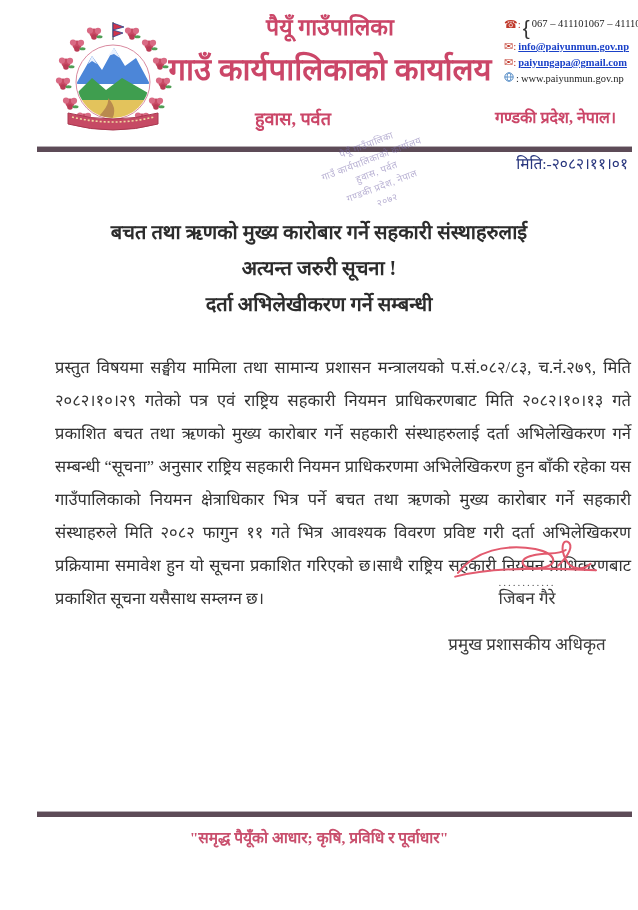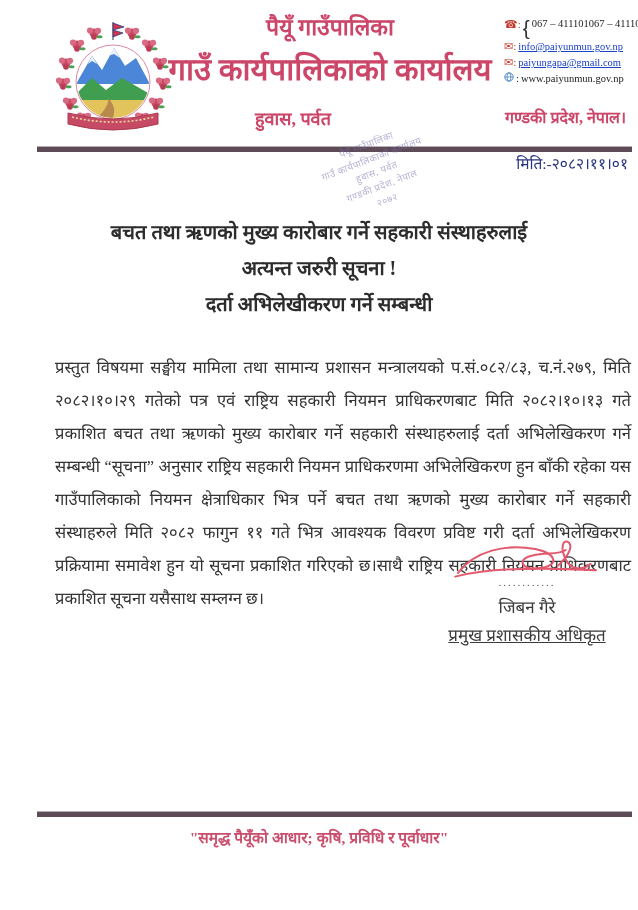--- a/index.html
+++ b/index.html
@@ -8,27 +8,27 @@
     margin:0 auto;overflow:hidden;
     font-family:"Liberation Serif","DejaVu Serif",serif;color:#2f2f2f;
   }
   
   .logo{position:absolute;left:52px;top:20px;width:122px;height:118px;}
   .head-center{position:absolute;left:150px;top:14px;width:360px;text-align:center;}
   .muni-name{font-size:23px;font-weight:bold;color:#cb4668;line-height:1.25;}
   .office-name{font-size:31px;font-weight:bold;color:#cb4668;line-height:1.2;margin-top:8px;}
   .addr-row{position:absolute;left:150px;right:6px;top:106px;height:26px;}
   .addr-local{position:absolute;left:105px;font-size:18px;font-weight:bold;color:#cb4668;}
-  .addr-prov{position:absolute;right:6px;font-size:16px;font-weight:bold;color:#cb4668;margin-left:44px;}
+  .addr-prov{position:absolute;right:16px;font-size:16px;font-weight:bold;color:#cb4668;margin-left:44px;}
   .contact{position:absolute;right:6px;top:17px;width:128px;font-size:10.5px;line-height:1.45;color:#222;}
   .contact-row{display:flex;align-items:flex-start;white-space:nowrap;}
   .c-icon{color:#c0392b;font-size:11px;margin-right:2px;flex:none;}
   .brace{font-size:21px;line-height:22px;color:#333;margin-right:2px;flex:none;font-family:"Liberation Sans",sans-serif;}
   .phone-nums{display:flex;flex-direction:row;font-size:10.5px;line-height:1.25;justify-content:space-between;}
-  a.clink{color:#1a41c8;text-decoration:underline;}
+  a.clink{color:#1a41c8;text-decoration:underline;font-weight:bold;}
   .weblink{color:#222;text-decoration:none;font-family:Liberation Serif, serif;}
   .globe-svg{width:10px;height:10px;margin-right:2px;flex:none;margin-top:1px;}
   
   .rule{position:absolute;left:37px;width:595px;height:5px;
         border-top:1px solid #b6aeb4;background:#5d4b57;}
   .rule-top{top:146px;}
   .rule-bottom{top:811px;}
   
   .ref-left{position:absolute;left:55px;top:155px;font-size:15.5px;color:#28367e;line-height:1.7;}
   .ref-date{position:absolute;right:10px;top:152px;font-size:15.5px;color:#28367e;}
@@ -39,22 +39,22 @@
   
   .notice-title{position:absolute;left:0;right:0;top:214px;text-align:center;
                 font-size:20px;font-weight:bold;color:#2c2c2c;line-height:36px;}
   
   .body-para{position:absolute;left:55px;top:334px;width:576px;
              font-size:16.5px;line-height:33px;text-align:justify;color:#333;}
   
   .sign-block{position:absolute;right:6px;top:538px;width:210px;text-align:center;}
   .scribble{width:170px;height:46px;display:block;margin:0 auto -6px auto;}
   .sig-dots{font-size:11px;letter-spacing:2px;color:#555;line-height:8px;}
-  .sig-name{font-size:17px;color:#3b3b3b;margin-top:9px;}
-  .sig-title{font-size:17px;color:#3b3b3b;margin-top:5px;text-decoration:underline;}
+  .sig-name{font-size:17px;color:#3b3b3b;}
+  .sig-title{font-size:17px;color:#3b3b3b;margin-top:23px;}
   
   .motto{position:absolute;left:0;right:0;top:826px;text-align:center;
          font-size:15.5px;font-weight:bold;color:#c94f6d;}
 </style>
 </head>
 <body>
 
 <div class="page">
 
   <div class="logo">

